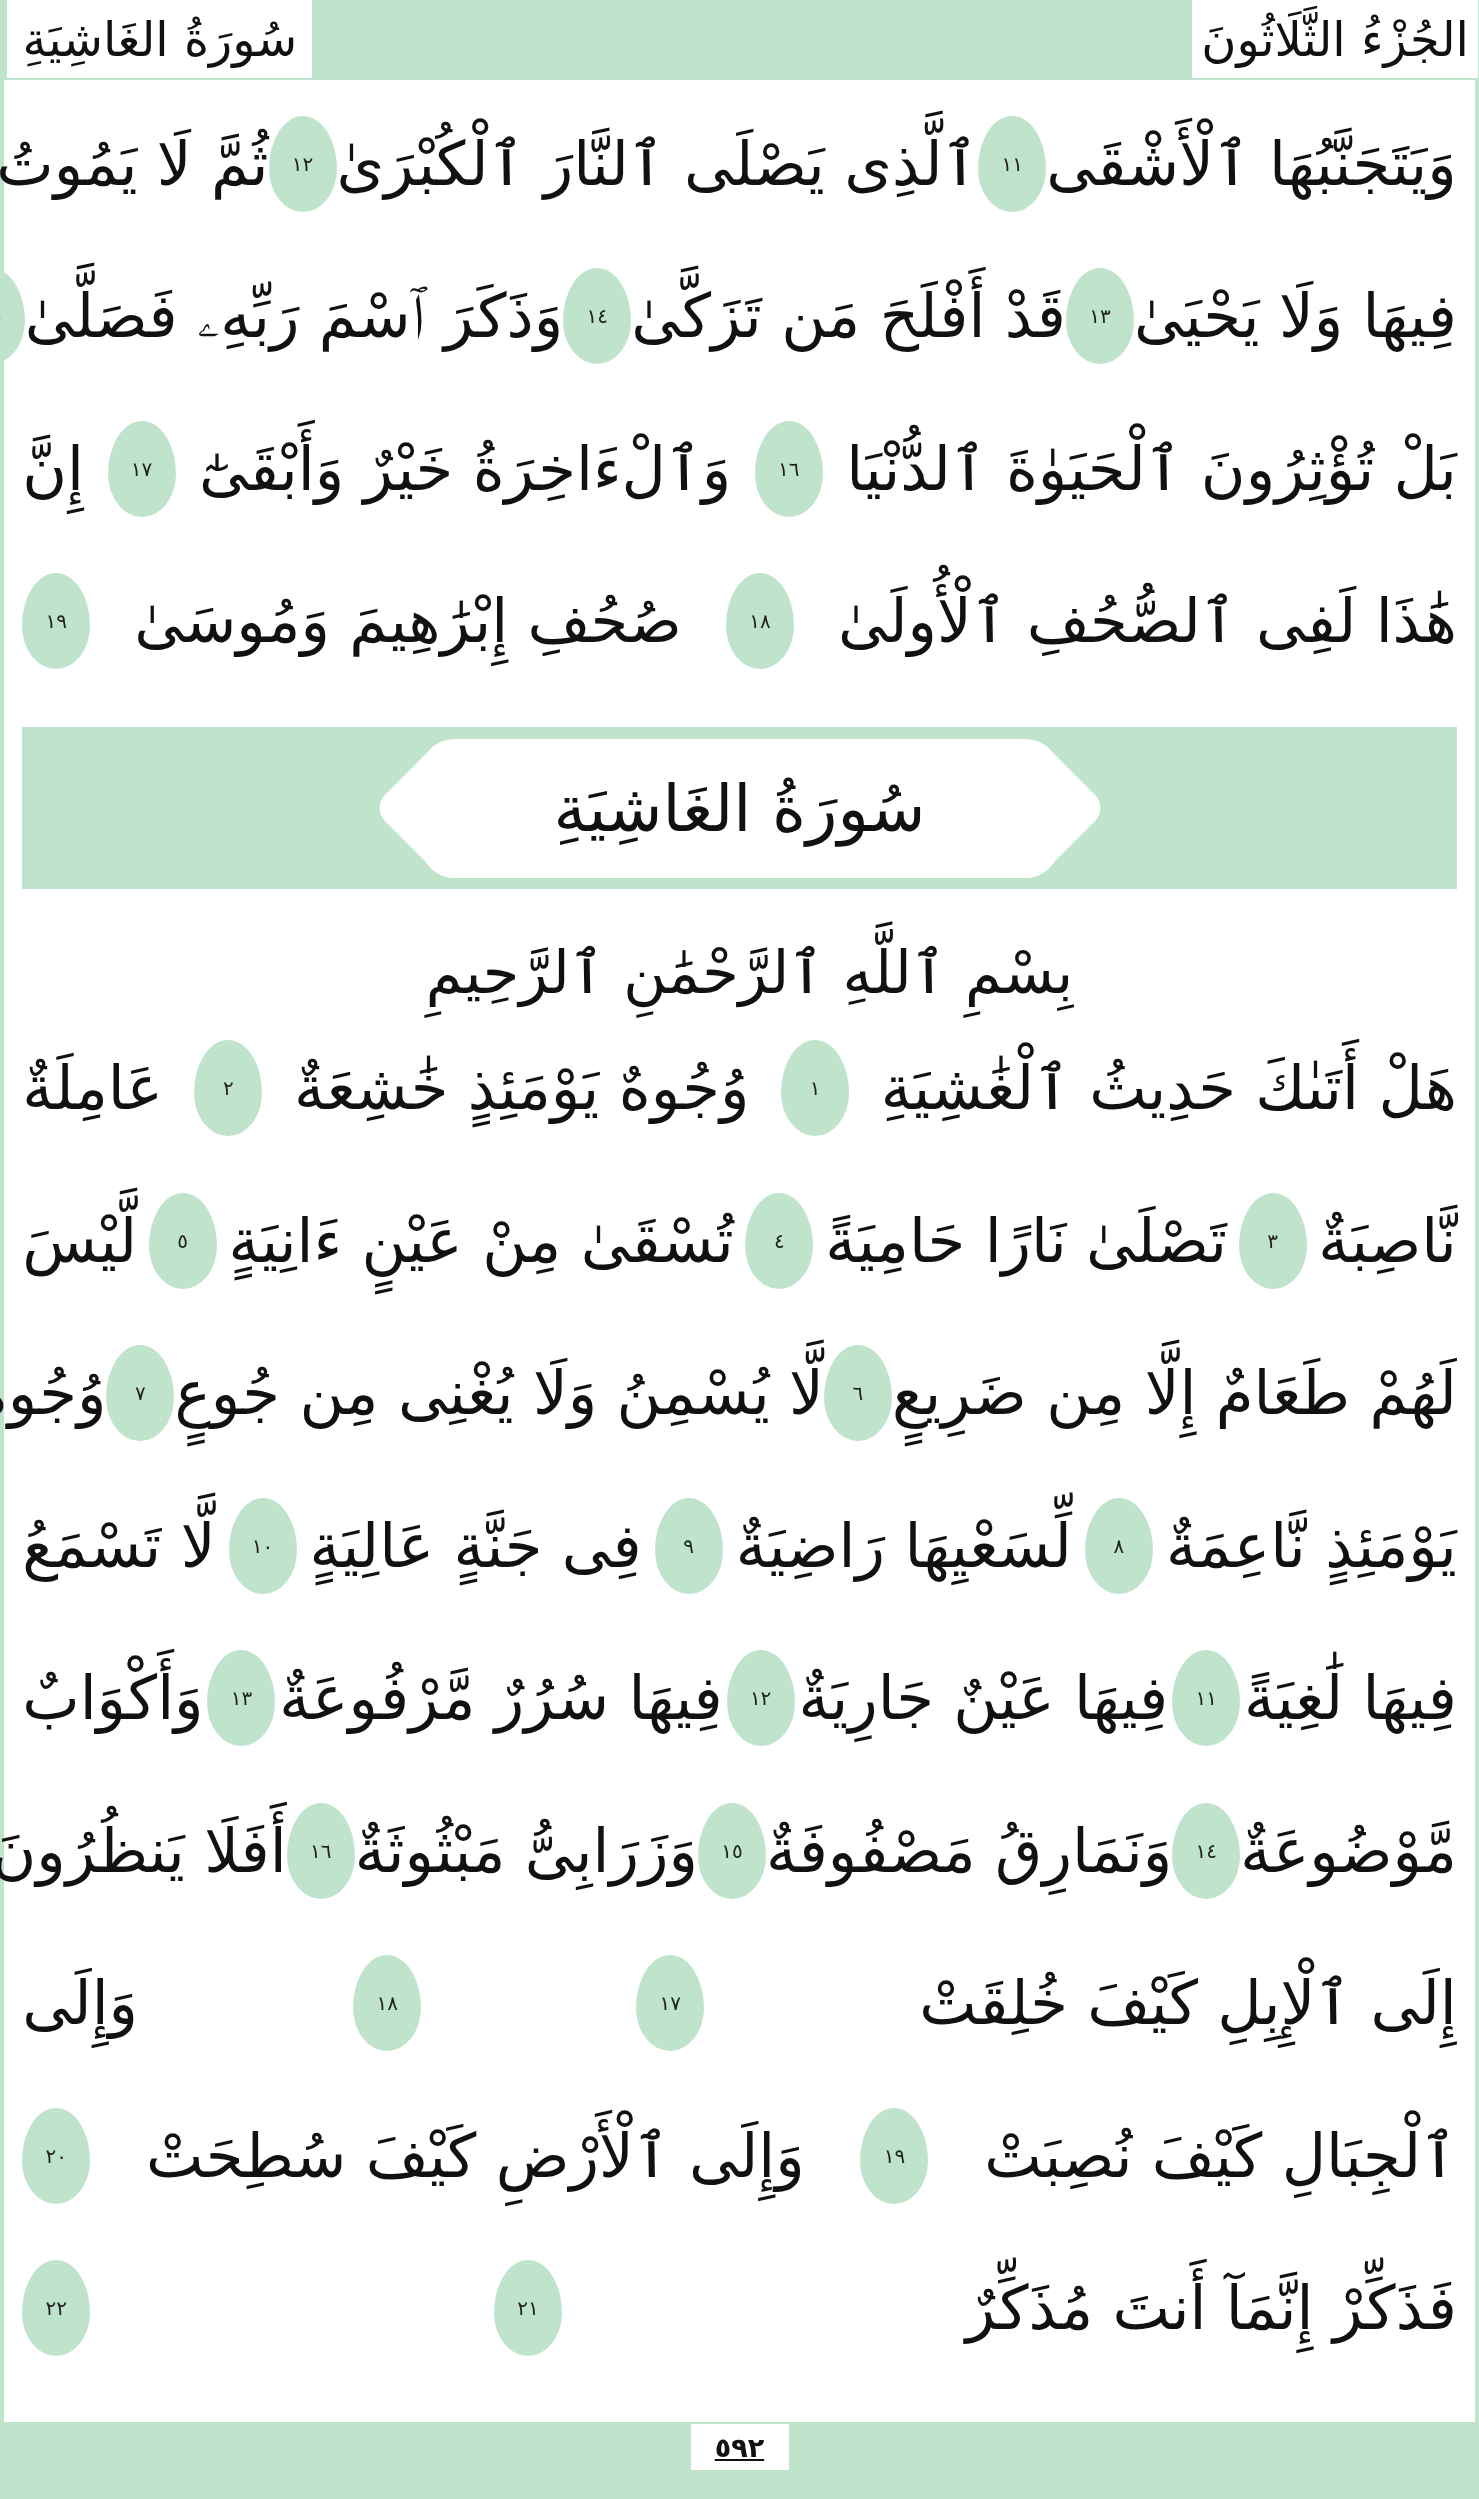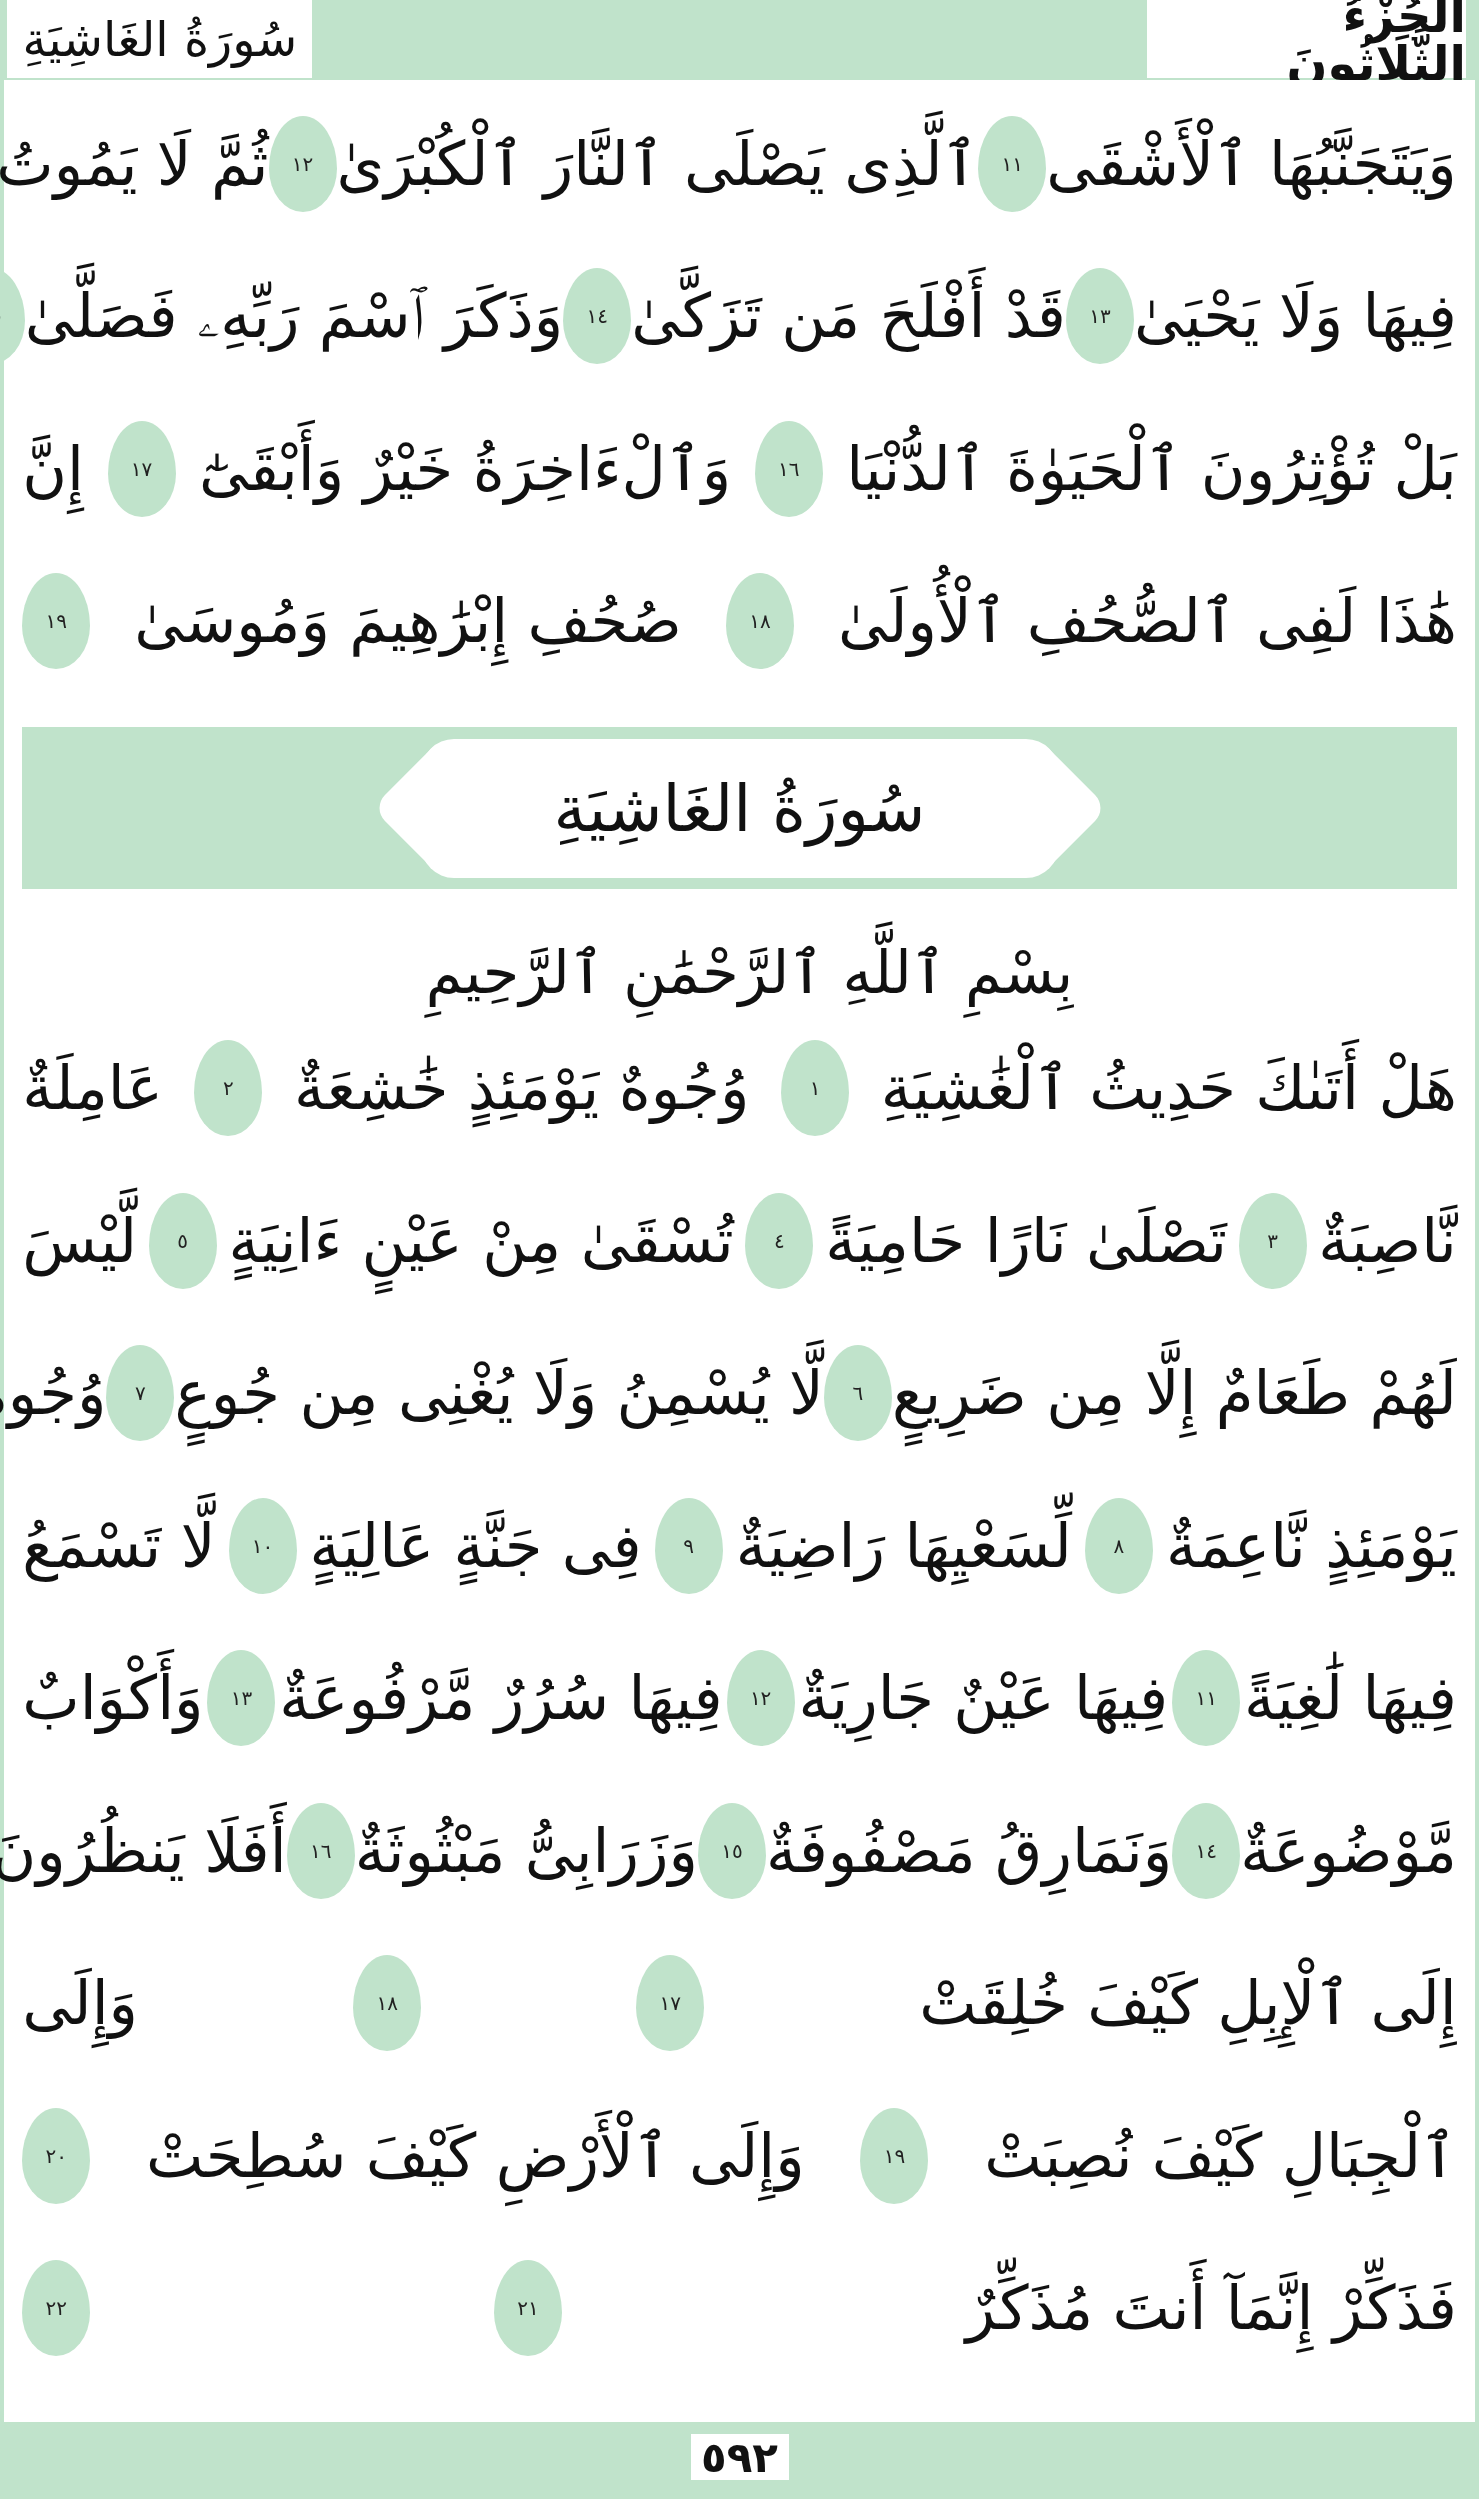--- a/index.html
+++ b/index.html
@@ -6,21 +6,21 @@
   body {
     width:1479px; height:2500px; background:#c0e3cb; position:relative; overflow:hidden;
     font-family:"DejaVu Sans", sans-serif; color:#111;
   }
   .hdr-box {
     position:absolute; top:0; height:78px; background:#fff;
     display:flex; align-items:center; justify-content:center;
     font-size:48px; direction:rtl; line-height:1;
   }
   #hdr-surah { left:7.4px; width:305px; }
-  #hdr-juz { right:13px; width:319px;font-weight:bold; }
+  #hdr-juz { right:1px; width:286px; }
   .page {
     position:absolute; left:3.7px; right:3.7px; top:80px; bottom:78px; background:#fff;
   }
   .line {
     position:absolute; left:18.5px; right:18.5px; height:111px;
     direction:rtl; display:flex; align-items:center; justify-content:space-between;
     font-size:61px; line-height:1; white-space:nowrap;
   }
   .seg { display:inline-block; }
   .marker {
@@ -48,23 +48,23 @@
   .basmala {
     position:absolute; left:0; right:0; top:832px; height:120px;
     display:flex; align-items:center; justify-content:center;
     font-size:59px; direction:rtl;margin-left:20px;
   }
   .footer {
     position:absolute; left:0; right:0; bottom:0; height:78px; background:#c0e3cb;
     display:flex; justify-content:center; align-items:flex-start;
   }
   .pagenum {
-    background:#fff; width:98px; height:46px; margin-top:12px;
+    background:#fff; width:98px; height:46px; margin-top:2px;
     display:flex; align-items:center; justify-content:center;
-    font-size:42px; font-weight:bold; direction:rtl;
+    font-size:27px; font-weight:bold; direction:rtl;text-decoration:underline;
   }
 </style>
 </head>
 <body>
 
 <div class="hdr-box" id="hdr-surah">
   <span>سُورَةُ الغَاشِيَةِ</span>
 </div>
 <div class="hdr-box" id="hdr-juz">
   <span>الجُزْءُ الثَّلَاثُونَ</span>

